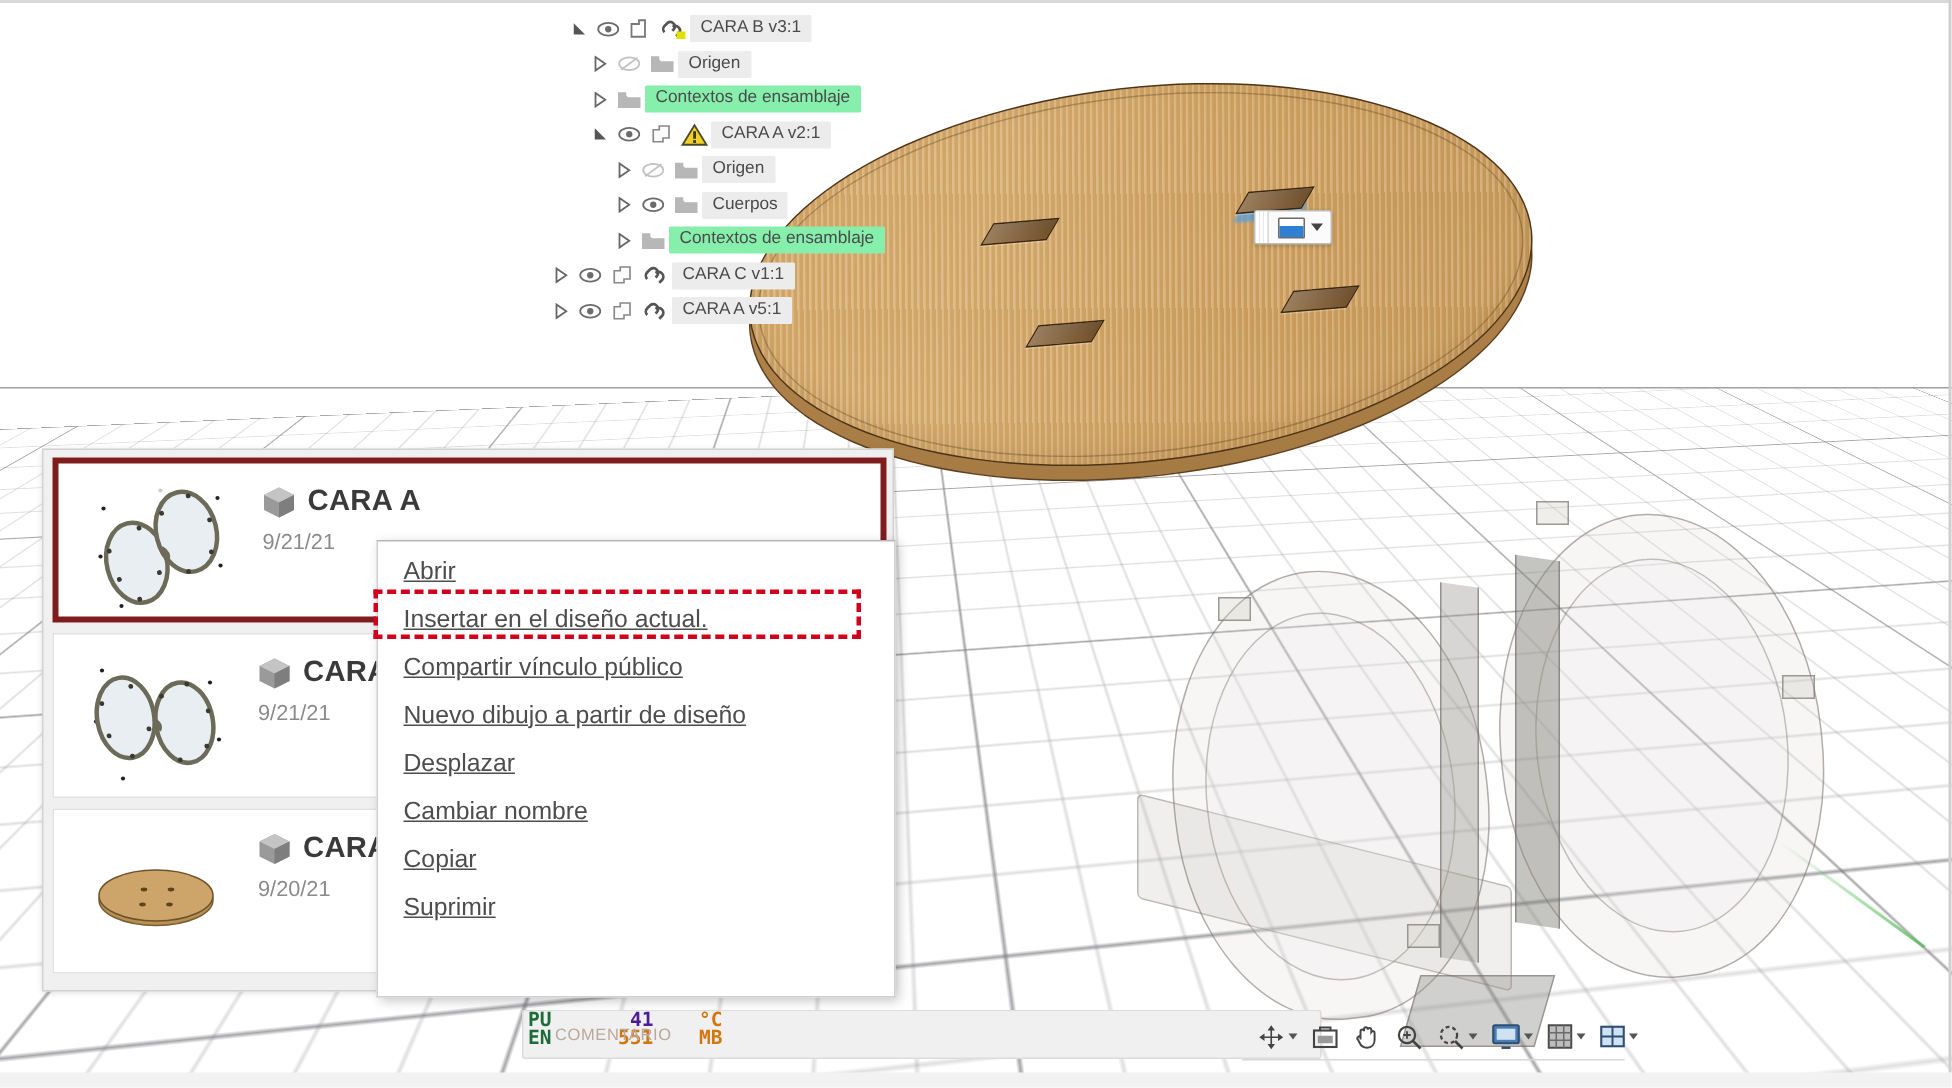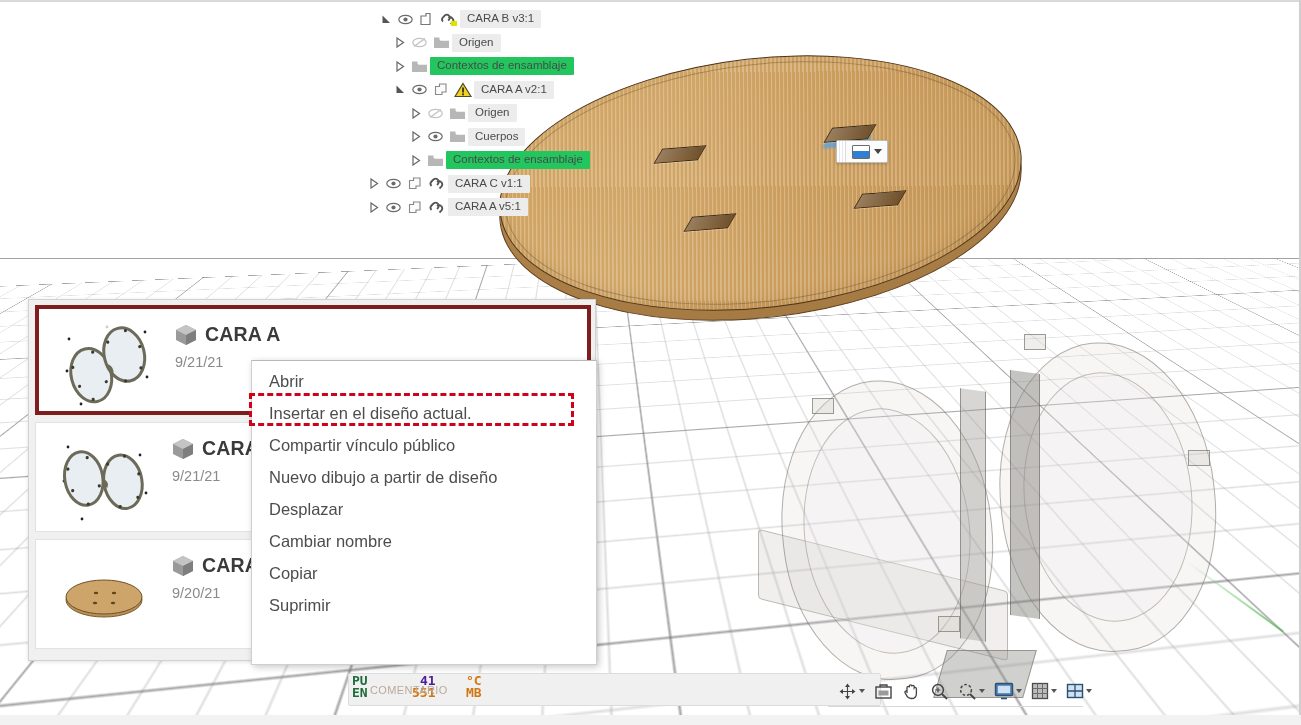--- a/index.html
+++ b/index.html
@@ -148,21 +148,21 @@
   #tree{ position:absolute; left:366px; top:10px; width:240px; font-size:11.5px; color:#333; }
   .trow{ display:flex; align-items:center; height:18px; margin-bottom:5.5px; }
   .arrow{ width:16px; display:flex; align-items:center; justify-content:center; }
   .arrow svg{ display:block; }
   .eye{ width:22px; display:flex; align-items:center; justify-content:center; }
   .ico{ width:22px; display:flex; align-items:center; justify-content:center; }
   .tlabel{
     background:#ececec; color:#4a4a4a; padding:1px 7px 2px 7px; border-radius:1px;
     white-space:nowrap; font-size:11.5px; line-height:15px;
   }
-  .tlabel.wide{ background:#22c55e; }
+  .tlabel.wide{ background:#86efac; }
 
   
   #data-panel{
     position:absolute; left:28px; top:299px; width:568px; height:362px;
     background:#f0f0f0; border:1px solid #d2d2d2; box-shadow:0 1px 4px rgba(0,0,0,.12);
     overflow:hidden;
   }
   .card{
     position:absolute; left:6px; width:556px; height:110px; background:#ffffff;
     border:1px solid #e2e2e2;
@@ -182,21 +182,21 @@
   
   
   #ctx-menu{
     position:absolute; left:251px; top:360px; width:346px; height:305px;
     background:#ffffff; border:1px solid #cfcfcf; border-top:1px solid #b8b8b8;
     box-shadow:2px 2px 7px rgba(0,0,0,.22);
     overflow:hidden;
   }
   .mi{
     height:32px; display:flex; align-items:center; padding-left:17px;
-    font-size:16.5px; color:#4d4d4d; white-space:nowrap;
+    font-size:16.5px; color:#4d4d4d; white-space:nowrap;text-decoration:underline;
   }
   .mi:first-child{ margin-top:4px; }
   #hl-box{
     position:absolute; left:249px; top:393px; width:325px; height:33px;
     border:3px dashed #d0021b; pointer-events:none;
   }
 
   
   #bottom-strip{
     position:absolute; left:0; bottom:0; width:1301px; height:10px; background:#f2f2f2;

